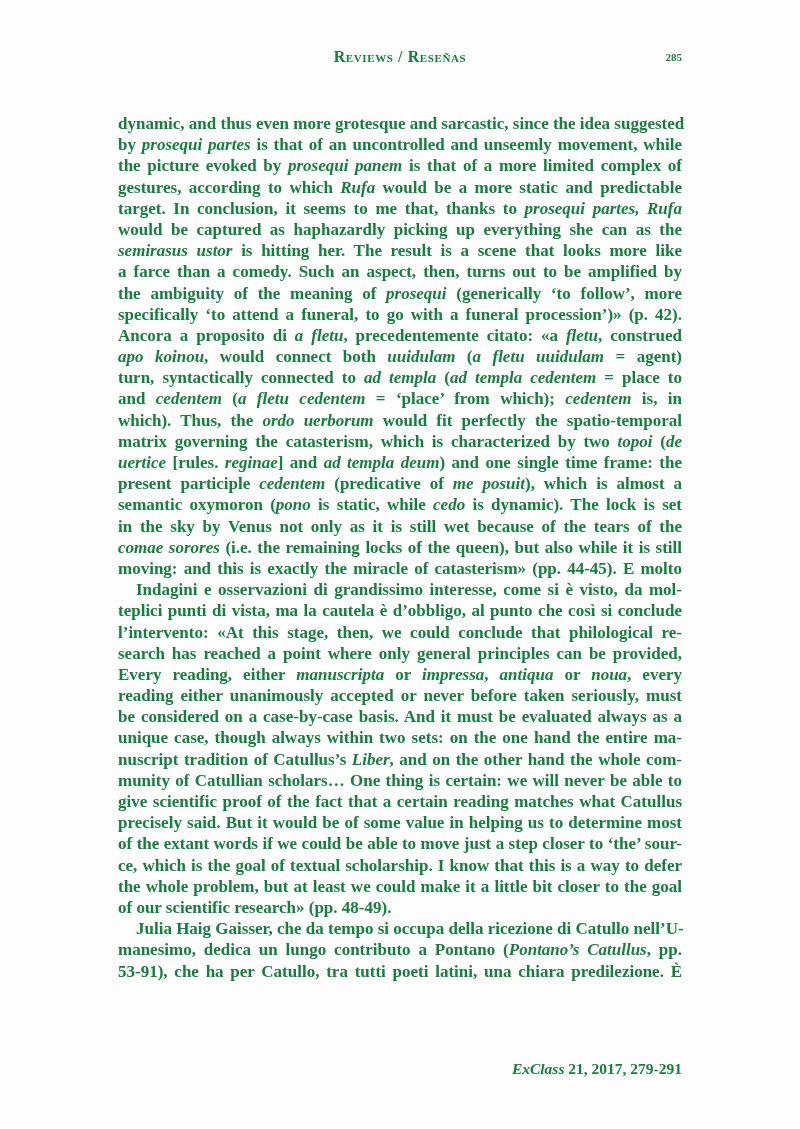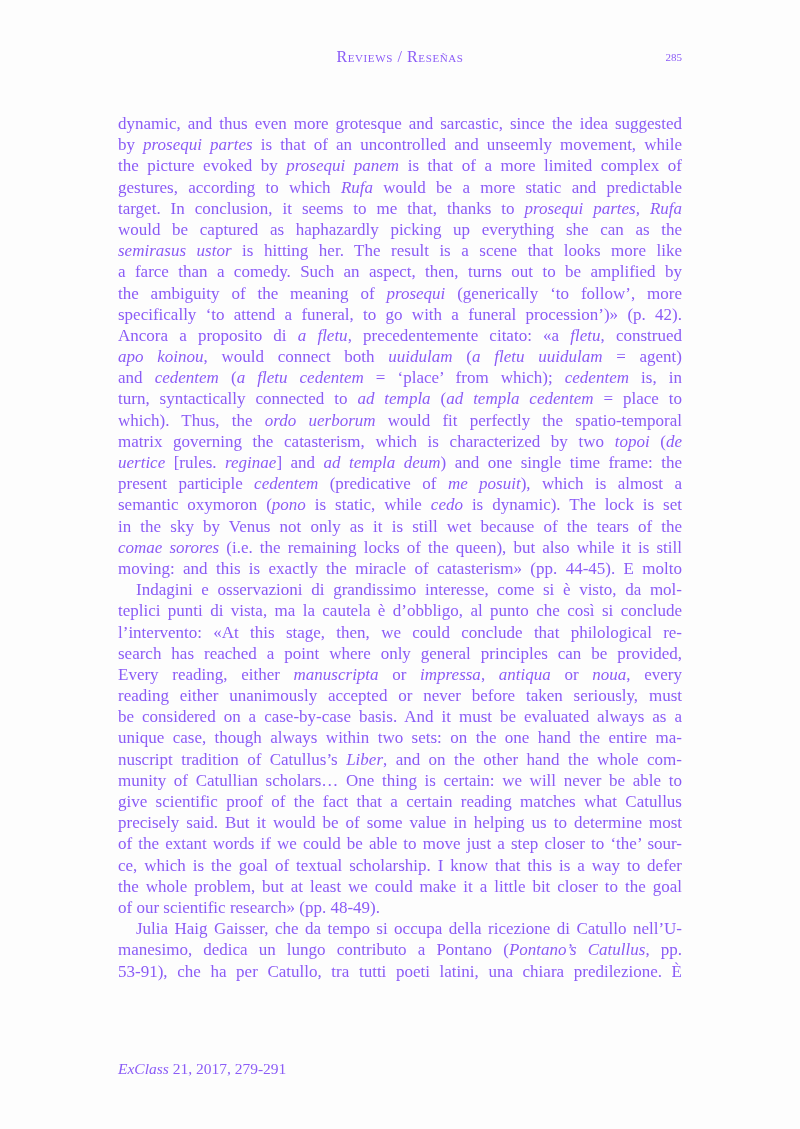--- a/index.html
+++ b/index.html
@@ -46,48 +46,49 @@
     text-align: justify;
     text-align-last: justify;
   }
   .line.end { text-align-last: left; }
   .line.indent { text-indent: 18px; }
   .footer {
     position: absolute;
     left: 118px;
     top: 1058px;
     width: 564px;
+    text-align: right;
     font-size: 15.5px;
     line-height: 21px;
   }
 </style>
 </head>
 <body>
 
-<div class="page" style="background: rgb(253, 253, 253); color: #8b5cf6;">
+<div class="page" style="background: rgb(253, 253, 253); color: #15803d; font-weight: bold;">
   <div class="content">
     <div class="running-head">
       <span>Reviews / Reseñas</span>
       <span class="page-num">285</span>
     </div>
     <div class="body-text">
         <div class="line"><span>dynamic, and thus even more grotesque and sarcastic, since the idea suggested</span></div>
         <div class="line"><span>by </span><i>prosequi partes</i><span> is that of an uncontrolled and unseemly movement, while</span></div>
         <div class="line"><span>the picture evoked by </span><i>prosequi panem</i><span> is that of a more limited complex of</span></div>
         <div class="line"><span>gestures, according to which </span><i>Rufa</i><span> would be a more static and predictable</span></div>
         <div class="line"><span>target. In conclusion, it seems to me that, thanks to </span><i>prosequi partes, Rufa</i></div>
         <div class="line"><span>would be captured as haphazardly picking up everything she can as the</span></div>
         <div class="line"><i>semirasus ustor</i><span> is hitting her. The result is a scene that looks more like</span></div>
         <div class="line"><span>a farce than a comedy. Such an aspect, then, turns out to be amplified by</span></div>
         <div class="line"><span>the ambiguity of the meaning of </span><i>prosequi</i><span> (generically ‘to follow’, more</span></div>
         <div class="line"><span>specifically ‘to attend a funeral, to go with a funeral procession’)» (p. 42).</span></div>
         <div class="line"><span>Ancora a proposito di </span><i>a fletu</i><span>, precedentemente citato: «a </span><i>fletu</i><span>, construed</span></div>
         <div class="line"><i>apo koinou</i><span>, would connect both </span><i>uuidulam</i><span> (</span><i>a fletu uuidulam</i><span> = agent)</span></div>
+        <div class="line"><span>turn, syntactically connected to </span><i>ad templa</i><span> (</span><i>ad templa cedentem</i><span> = place to</span></div>
         <div class="line"><span>and </span><i>cedentem</i><span> (</span><i>a fletu cedentem</i><span> = ‘place’ from which); </span><i>cedentem</i><span> is, in</span></div>
-        <div class="line"><span>turn, syntactically connected to </span><i>ad templa</i><span> (</span><i>ad templa cedentem</i><span> = place to</span></div>
         <div class="line"><span>which). Thus, the </span><i>ordo uerborum</i><span> would fit perfectly the spatio-temporal</span></div>
         <div class="line"><span>matrix governing the catasterism, which is characterized by two </span><i>topoi</i><span> (</span><i>de</i></div>
         <div class="line"><i>uertice</i><span> [rules. </span><i>reginae</i><span>] and </span><i>ad templa deum</i><span>) and one single time frame: the</span></div>
         <div class="line"><span>present participle </span><i>cedentem</i><span> (predicative of </span><i>me posuit</i><span>), which is almost a</span></div>
         <div class="line"><span>semantic oxymoron (</span><i>pono</i><span> is static, while </span><i>cedo</i><span> is dynamic). The lock is set</span></div>
         <div class="line"><span>in the sky by Venus not only as it is still wet because of the tears of the</span></div>
         <div class="line"><i>comae sorores</i><span> (i.e. the remaining locks of the queen), but also while it is still</span></div>
         <div class="line"><span>moving: and this is exactly the miracle of catasterism» (pp. 44-45). E molto</span></div>
         <div class="line indent"><span>Indagini e osservazioni di grandissimo interesse, come si è visto, da mol-</span></div>
         <div class="line"><span>teplici punti di vista, ma la cautela è d’obbligo, al punto che così si conclude</span></div>

